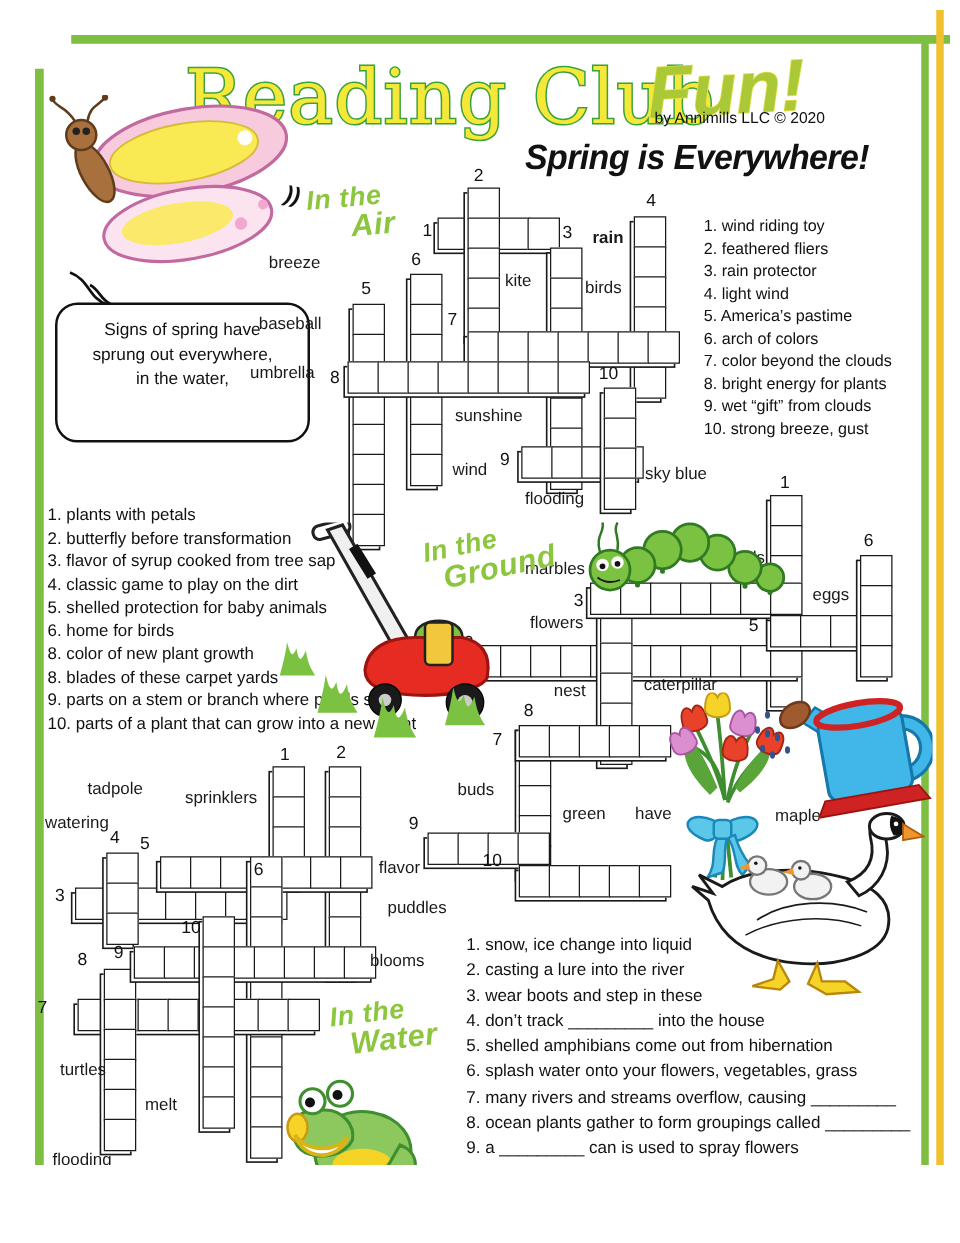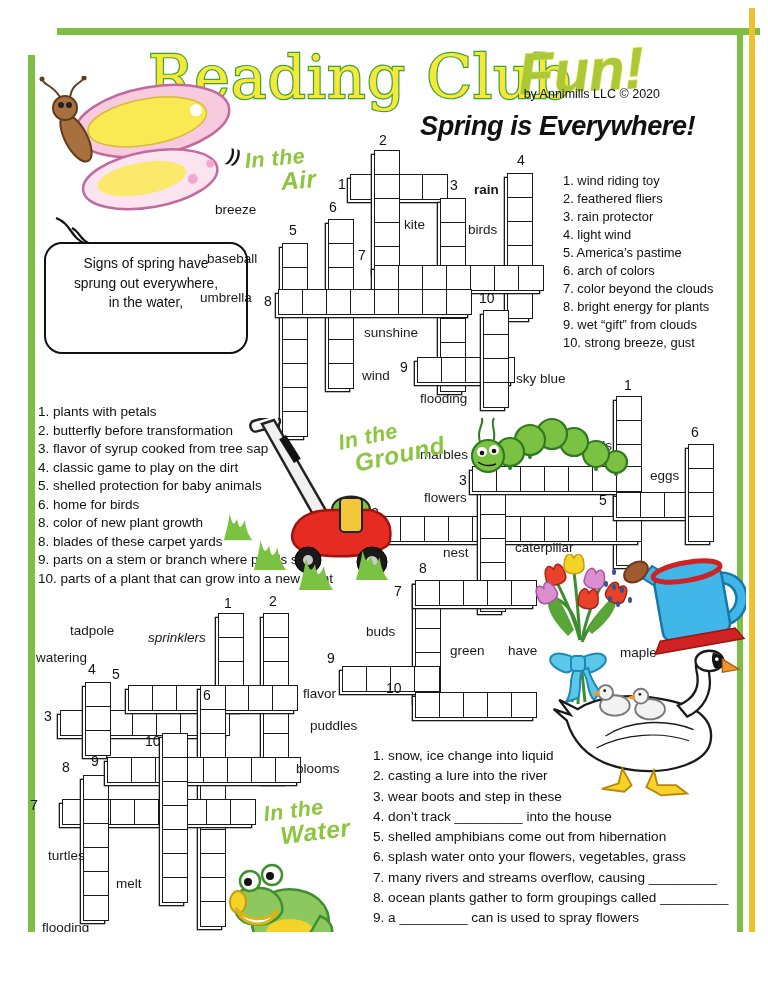--- a/index.html
+++ b/index.html
@@ -404,21 +404,21 @@
         <div class="cell" style="left: 0px; top: 0px;"></div>
         <div class="cell" style="left: 0px; top: 24px;"></div>
         <div class="cell" style="left: 0px; top: 48px;"></div>
         <div class="cell" style="left: 0px; top: 72px;"></div>
         <div class="cell" style="left: 0px; top: 96px;"></div>
         <div class="cell" style="left: 0px; top: 120px;"></div>
         <div class="cell" style="left: 0px; top: 144px;"></div>
       </div>
       <div class="gridnum" style="left: 145px; top: 733px;">10</div>
       <div class="bank" style="left: 70px; top: 623px;">tadpole</div>
-      <div class="bank" style="left: 148px; top: 630px; font-style: italic;">sprinklers</div>
+      <div class="bank" style="left: 148px; top: 630px;">sprinklers</div>
       <div class="bank" style="left: 36px; top: 650px;">watering</div>
       <div class="bank" style="left: 303px; top: 686px;">flavor</div>
       <div class="bank" style="left: 310px; top: 718px;">puddles</div>
       <div class="bank" style="left: 296px; top: 761px;">blooms</div>
       <div class="bank" style="left: 48px; top: 848px;">turtles</div>
       <div class="bank" style="left: 116px; top: 876px;">melt</div>
       <div class="bank" style="left: 42px; top: 920px;">flooding</div>
       <div class="clues-box" style="left: 373px; top: 746px; font-size: 13.6px; line-height: 20.3px;">
         <div class="clue">1. snow, ice change into liquid</div>
         <div class="clue">2. casting a lure into the river</div>

